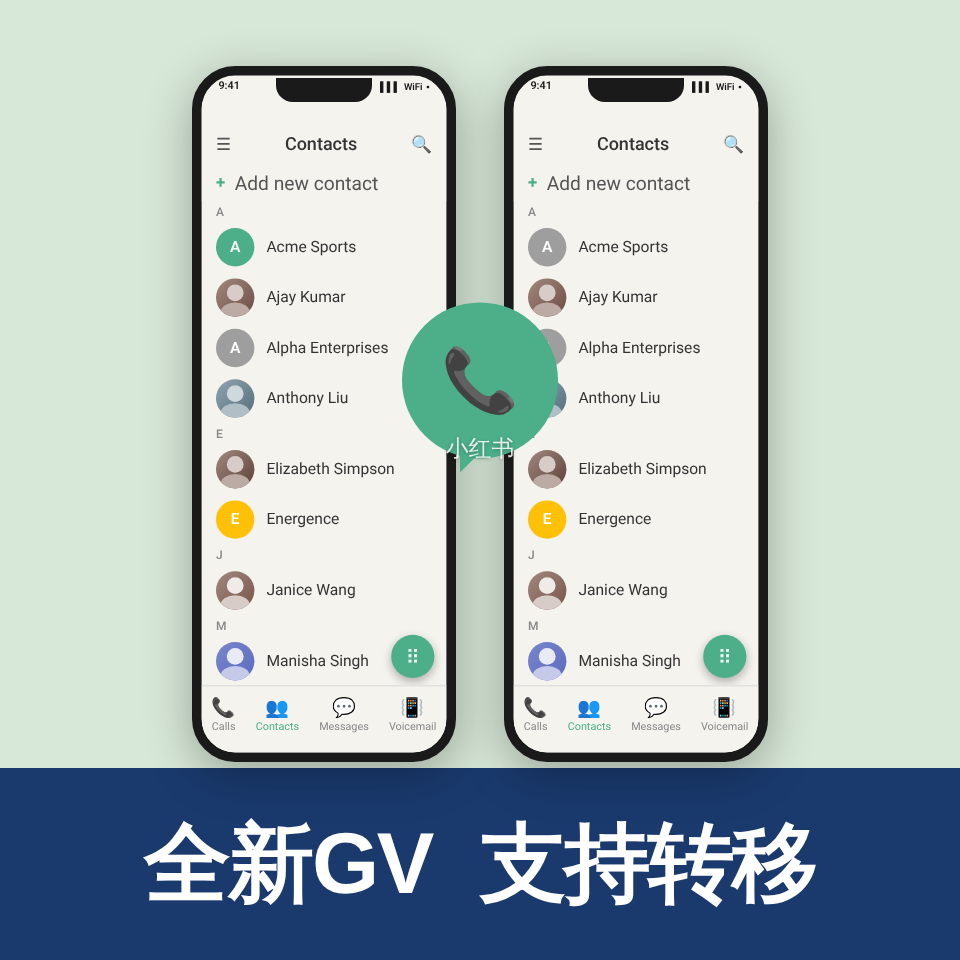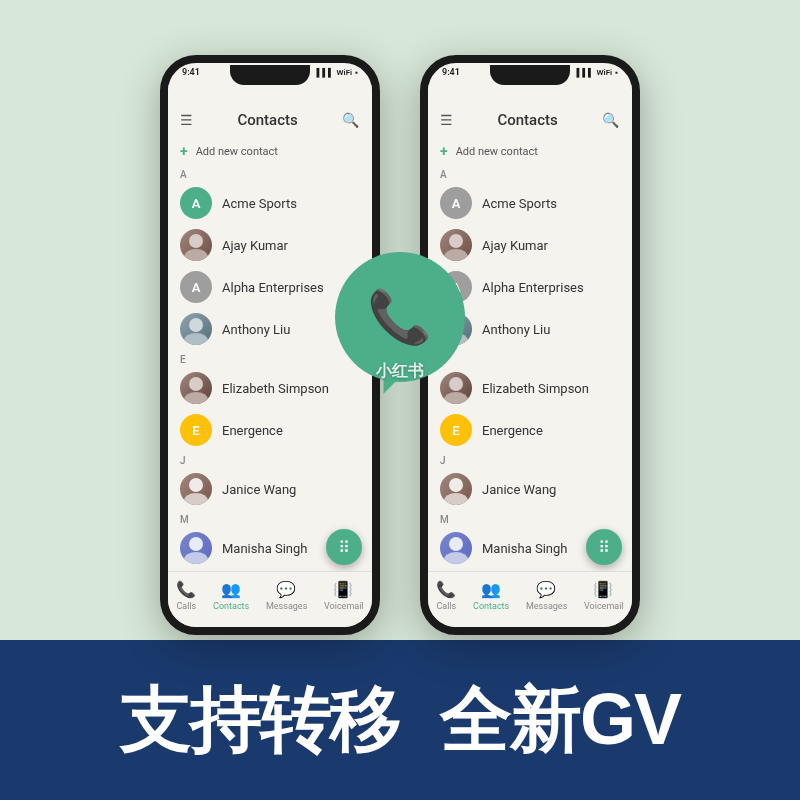--- a/index.html
+++ b/index.html
@@ -109,21 +109,21 @@
       background: #f5f3ee;
     }
 
     .plus-icon {
       color: #4caf8a;
       font-size: 14px;
       font-weight: bold;
     }
 
     .add-contact-text {
-      font-size: 11px;
+      font-size: 16px;
       color: #555;
     }
 
     
     .section-label {
       font-size: 10px;
       color: #888;
       padding: 4px 12px 2px;
       font-weight: 500;
     }
@@ -245,23 +245,23 @@
       color: white;
       transform: rotate(0deg);
     }
 
     
     .watermark {
       position: absolute;
       left: 50%;
       top: 55%;
       transform: translate(-50%, 0);
-      font-size: 16px;
+      font-size: 19px;
       color: rgba(255,255,255,0.85);
-      font-weight: 700;
+      font-weight: 400;
       z-index: 25;
       text-shadow: 0 1px 3px rgba(0,0,0,0.3);
       text-align: right;
     }
 
     
     .bottom-banner {
       width: 800px;
       height: 160px;
       background: #1a3a6e;
@@ -542,15 +542,15 @@
             <span>Voicemail</span>
           </div>
         </div>
       </div>
     </div>
 
   </div>
 </div>
 
 <div class="bottom-banner">
+  <span class="banner-text">全新GV</span>
   <span class="banner-text">支持转移</span>
-  <span class="banner-text">全新GV</span>
 </div>
 
 </body></html>

